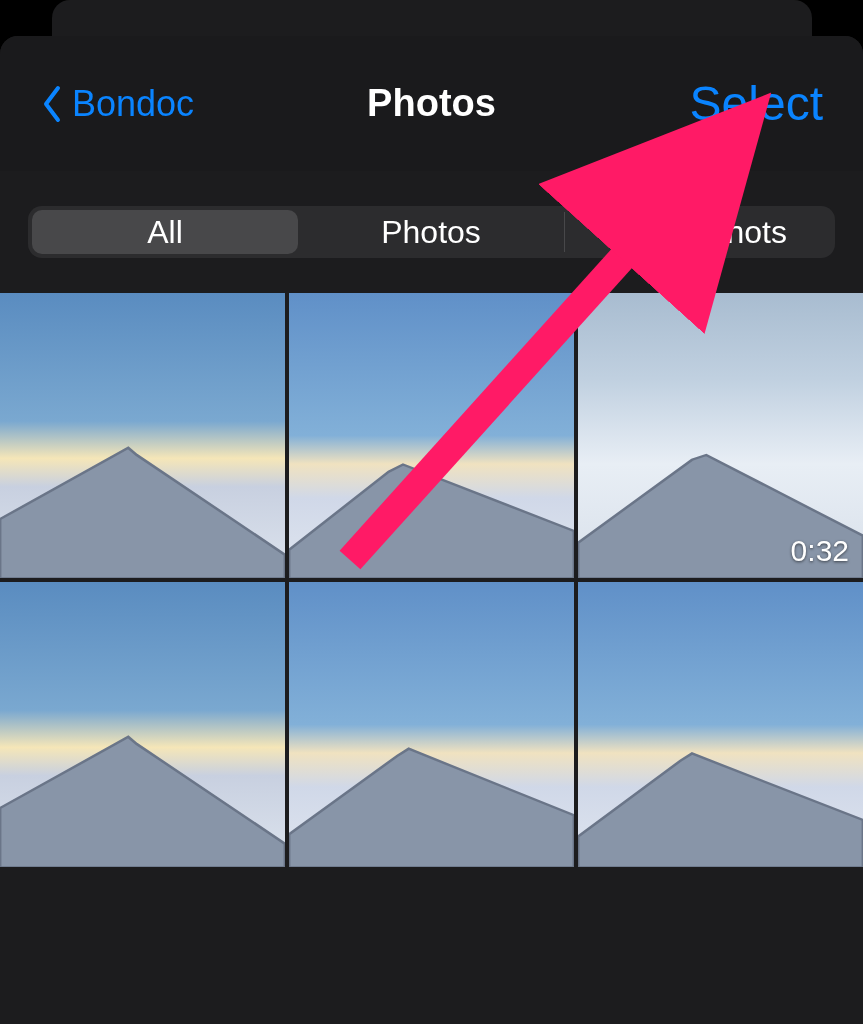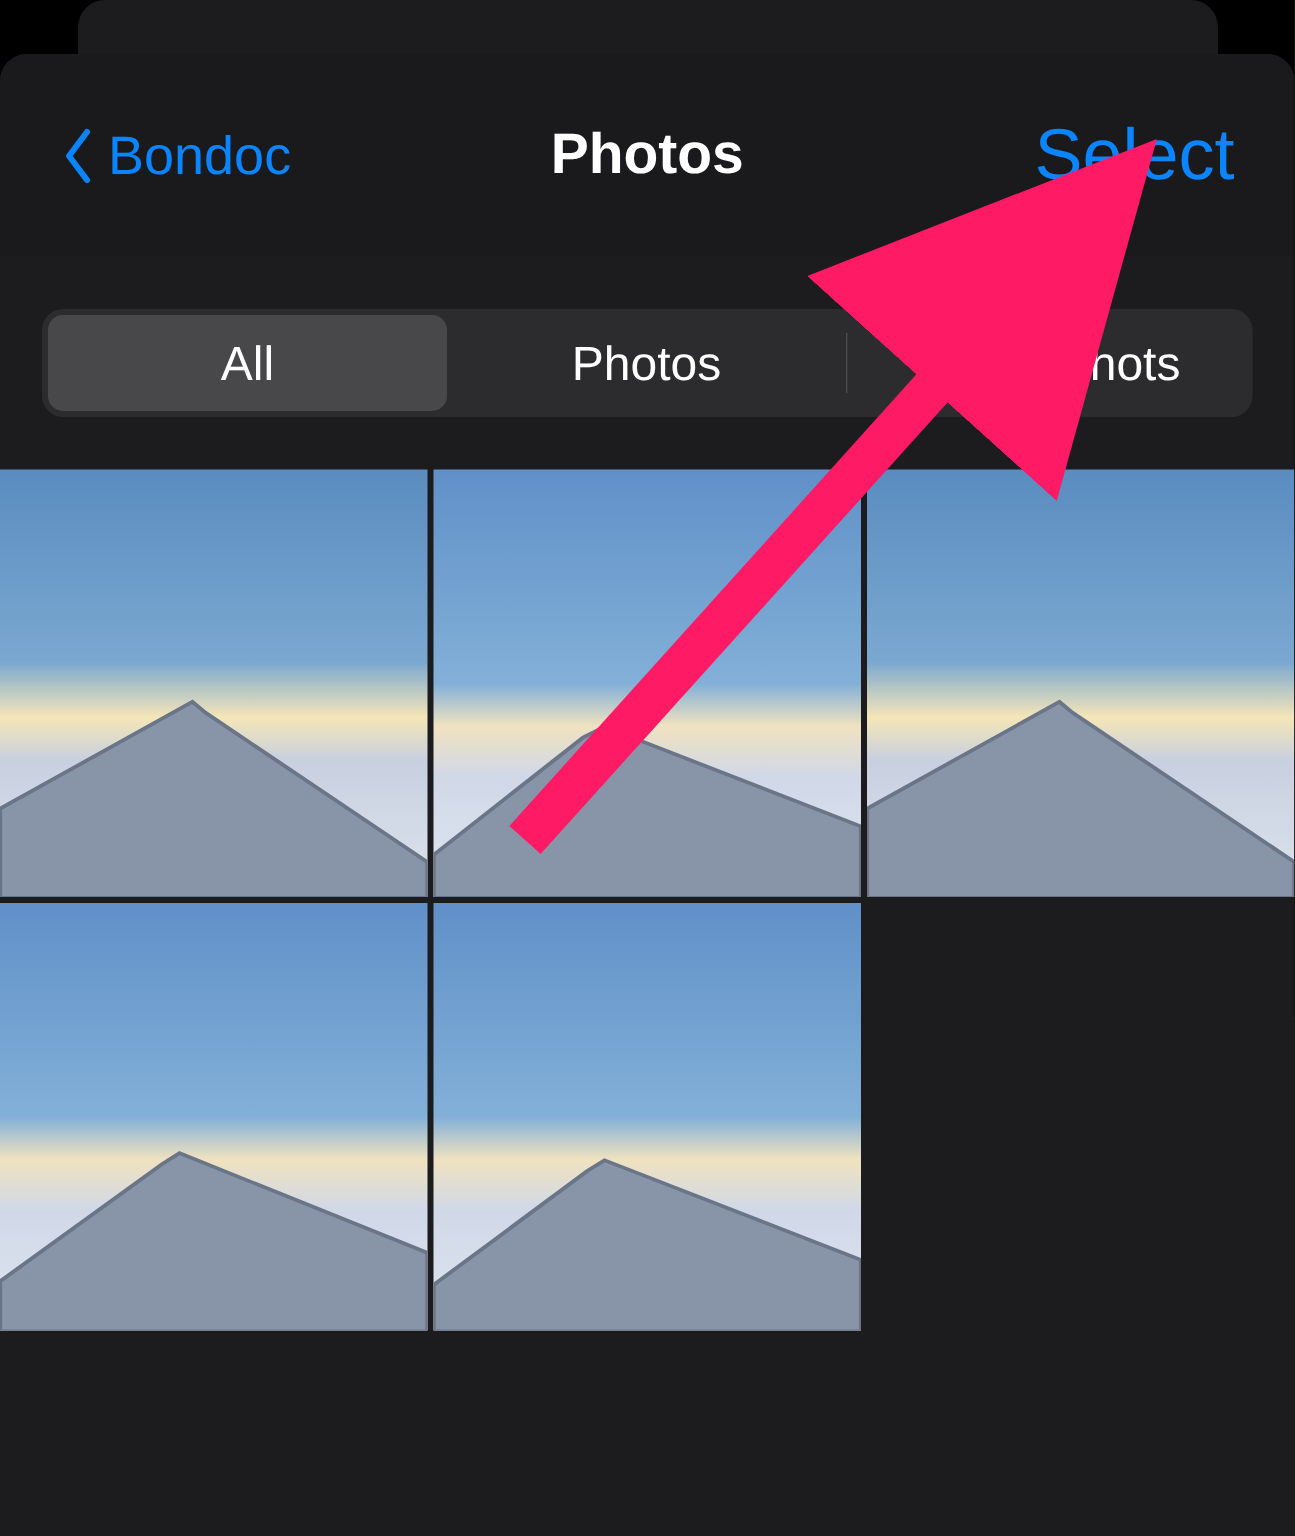--- a/index.html
+++ b/index.html
@@ -83,21 +83,21 @@
     
     .select-button {
       color: #0a84ff;
       font-size: 48px;
       font-weight: 400;
       cursor: pointer;
     }
     
     .segmented-control {
       margin: 35px 28px 35px 28px;
-      height: 72px;
+      height: 52px;
       background: #2c2c2e;
       border-radius: 14px;
       display: flex;
       padding: 4px;
       position: relative;
       justify-content: space-between;
     }
     
     .segment {
       flex: 1;
@@ -228,20 +228,28 @@
     </div>
 
     <div class="photo-cell sky2">
       <div class="wing wing-right">
         <svg viewBox="0 0 100 60" width="100%" height="100%" preserveAspectRatio="none">
           <polygon points="0,60 0,40 60,12 65,15 100,48 100,60"></polygon>
         </svg>
       </div>
     </div>
 
+    <div class="photo-cell cloudy">
+      <div class="wing wing-right">
+        <svg viewBox="0 0 100 60" width="100%" height="100%" preserveAspectRatio="none">
+          <polygon points="0,60 0,42 55,8 60,10 100,45 100,60"></polygon>
+        </svg>
+      </div>
+      <div class="duration-badge">0:32</div>
+    </div>
 
     <div class="photo-cell sky1">
       <div class="wing wing-left">
         <svg viewBox="0 0 100 60" width="100%" height="100%" preserveAspectRatio="none">
           <polygon points="0,60 0,35 45,5 48,8 100,50 100,60"></polygon>
         </svg>
       </div>
     </div>
 
     <div class="photo-cell sky2">

